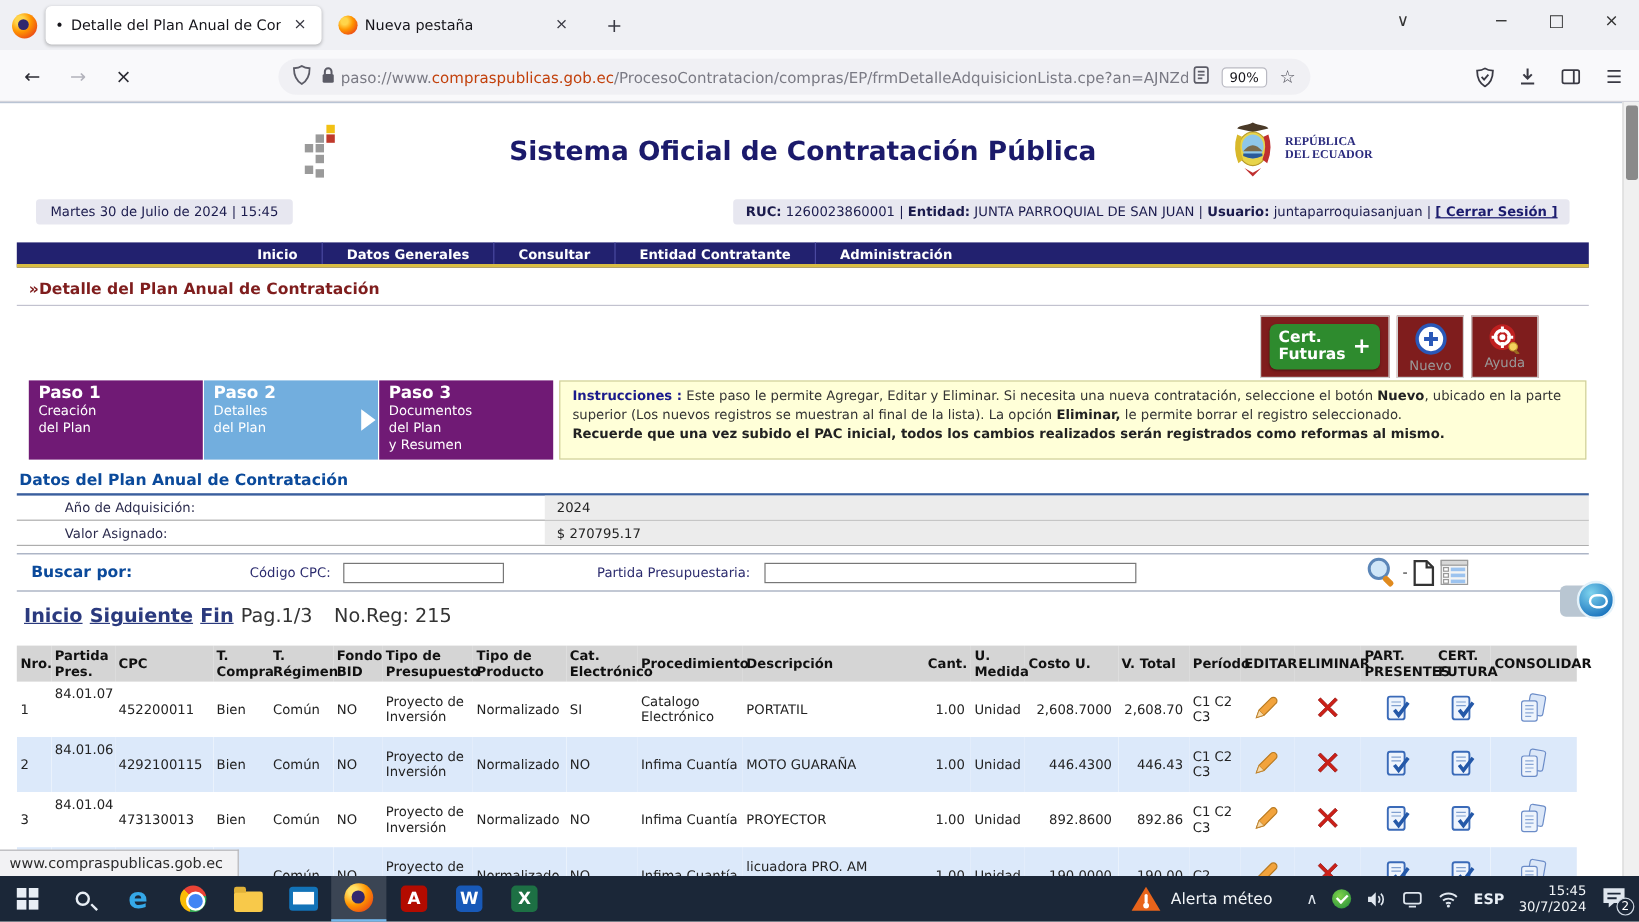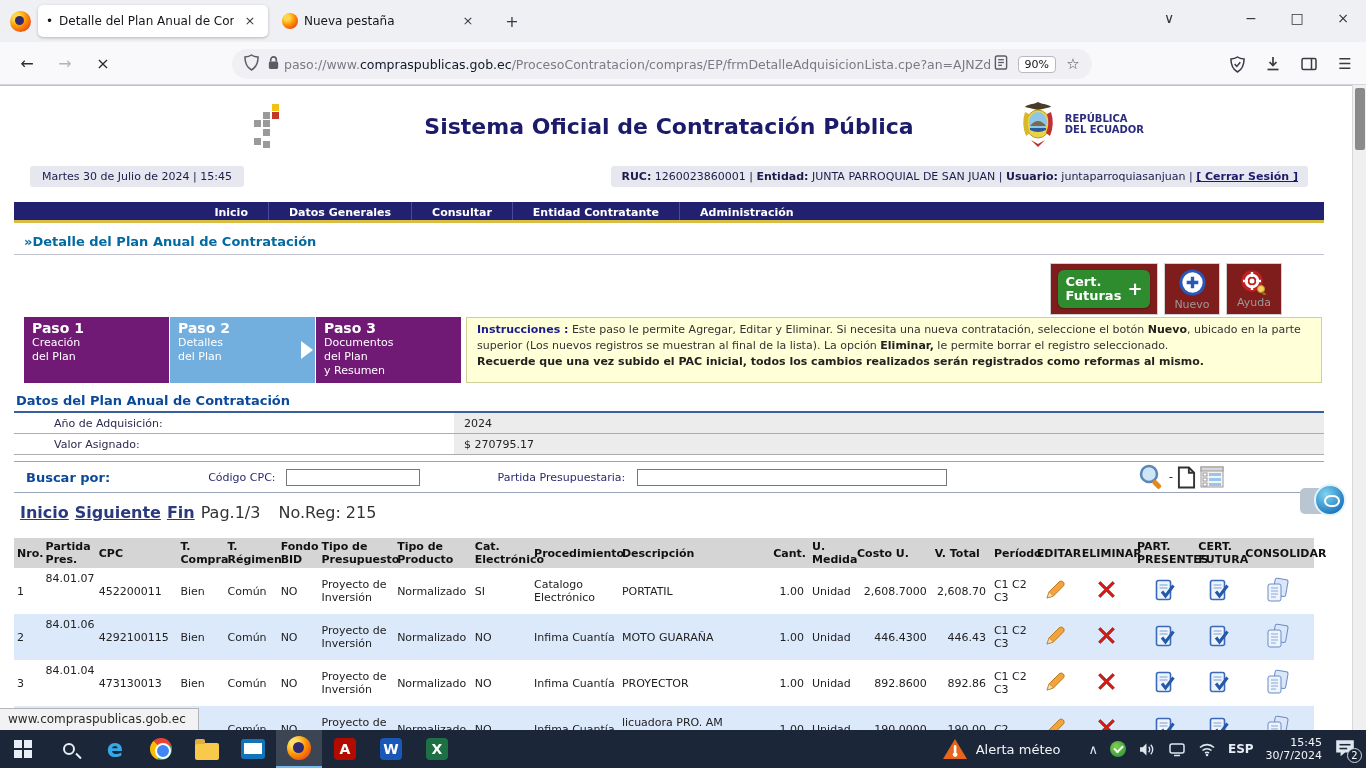--- a/index.html
+++ b/index.html
@@ -22,53 +22,53 @@
   .mini-ff { width:16px; height:16px; border-radius:50%; background:radial-gradient(circle at 32% 30%, #ffd54a 0 18%, #ff9500 45%, #e8401a 85%); }
   .newtab { position:absolute; left:500px; top:10px; width:24px; height:24px; font-size:16px; color:#3a3a44; text-align:center; line-height:24px; border-radius:4px; }
   .winbtn { position:absolute; top:0px; width:46px; height:36px; text-align:center; line-height:36px; font-size:14px; color:#333; }
   #tab-list-btn { left:1146px; } #btn-min { left:1228px; } #btn-max { left:1274px; } #btn-close { left:1320px; }
 
   #navrow { position:absolute; left:0; top:42px; width:1366px; height:43px; background:#f9f9fb; border-bottom:1px solid #d4d4dc; }
   .navbtn { position:absolute; top:7px; width:30px; height:30px; text-align:center; line-height:30px; font-size:16px; color:#2b2b33; border-radius:4px; }
   .navbtn.dis { color:#b3b3bc; }
   #urlbox { position:absolute; left:232px; top:7px; width:860px; height:30px; background:#f0f0f4; border-radius:15px; display:flex; align-items:center; padding:0 8px; }
   #urltext { flex:1; font-size:12.5px; color:#7a7a84; white-space:nowrap; overflow:hidden; }
-  #urltext b { color:#0f172a; font-weight:normal; }
+  #urltext b { color:#c2410c; font-weight:normal; }
   .zoompill { background:#fff; border:1px solid #b9b9c2; border-radius:4px; font-size:11px; padding:1px 6px; color:#15141a; margin:0 6px; }
   .ubicon { width:22px; text-align:center; flex:0 0 auto; }
   .rbtns { position:absolute; right:10px; top:7px; display:flex; gap:14px; align-items:center; height:30px; }
   .rbtn { width:22px; height:22px; display:flex; align-items:center; justify-content:center; font-size:15px; color:#3a3a44; }
 
   
   #page { position:absolute; left:0; top:85px; width:1352px; height:645px; background:#fff; overflow:hidden; border-top:1px solid #b9c4d4; }
   #pagescroll { position:absolute; left:1352px; top:85px; width:14px; height:645px; background:#f0f0f0; border-left:1px solid #d8d8d8; }
   #pagescroll .thumb { position:absolute; left:2px; top:3px; width:10px; height:62px; background:#8a8a8a; border-radius:2px; }
 
   #site { position:absolute; left:14px; top:0; width:1310px; }
   .siteheader { position:relative; height:80px; }
   .cp-logo { position:absolute; left:240px; top:16px; display:flex; }
   .cp-grid { width:42px; height:46px; position:relative; }
   .cp-grid i { position:absolute; width:7px; height:7px; background:#9a9a9a; }
   .cp-text { margin-left:4px; color:#2b2b7e; font-weight:bold; font-size:15px; line-height:15px; letter-spacing:.5px; }
   .cp-tag { font-size:4px; color:#888; font-weight:normal; letter-spacing:.3px; }
   .site-title { text-align:center; padding-top:28px; font-size:22px; font-weight:bold; color:#1b1a6b; }
   .arms { position:absolute; right:180px; top:14px; display:flex; align-items:center; gap:6px; }
-  .arms-text { font-size:10px; font-weight:bold; color:#2b2b7e; line-height:11px; }
+  .arms-text { font-size:10px; font-weight:bold; color:#2b2b7e; line-height:11px;font-family:Liberation Serif, serif; }
 
   .daterow { height:26px; position:relative; font-size:11px; color:#1b1b4d; }
   .datebox { position:absolute; left:16px; top:0; background:#e7e7f0; border-radius:3px; padding:4px 12px; }
   .rucbox { position:absolute; right:16px; top:0; background:#e7e7f0; border-radius:3px; padding:4px 10px; white-space:nowrap; }
   .rucbox b { font-weight:bold; }
   .logout { font-weight:bold; text-decoration:underline; color:#1b1b6e; }
 
   #navbar { margin-top:10px; height:21px; background:#22216f; border-bottom:3px solid #d9bd43; display:flex; justify-content:center; padding-right:330px; }
   #navbar span { color:#fff; font-size:11px; font-weight:bold; padding:4px 20px; border-left:1px solid #4a49a0; }
   #navbar span:first-child { border-left:none; }
 
-  .breadcrumb { margin-top:8px; padding:3px 0 5px 10px; font-size:13px; font-weight:bold; color:#0369a1; border-bottom:1px solid #c2c2cf; }
+  .breadcrumb { margin-top:8px; padding:3px 0 5px 10px; font-size:13px; font-weight:bold; color:#7f1d1d; border-bottom:1px solid #c2c2cf; }
 
   .actions { height:62px; position:relative; }
   .actbox { position:absolute; top:8px; border:1px solid #d0d0d0; background:#7f1d1d; display:flex; flex-direction:column; align-items:center; justify-content:center; }
   #cert-box { right:166px; width:108px; height:52px; }
   .certbtn { background:#2e8b2e; border-radius:6px; color:#fff; font-weight:bold; font-size:13px; line-height:14px; padding:5px 8px; display:flex; align-items:center; gap:6px; box-shadow:0 1px 2px rgba(0,0,0,.3); }
   .certbtn .plus { font-size:18px; font-weight:bold; }
   #nuevo-box { right:104px; width:56px; height:52px; }
   #ayuda-box { right:42px; width:56px; height:52px; }
   .actlabel { font-size:11px; color:#9a9a9a; margin-top:1px; }
 

